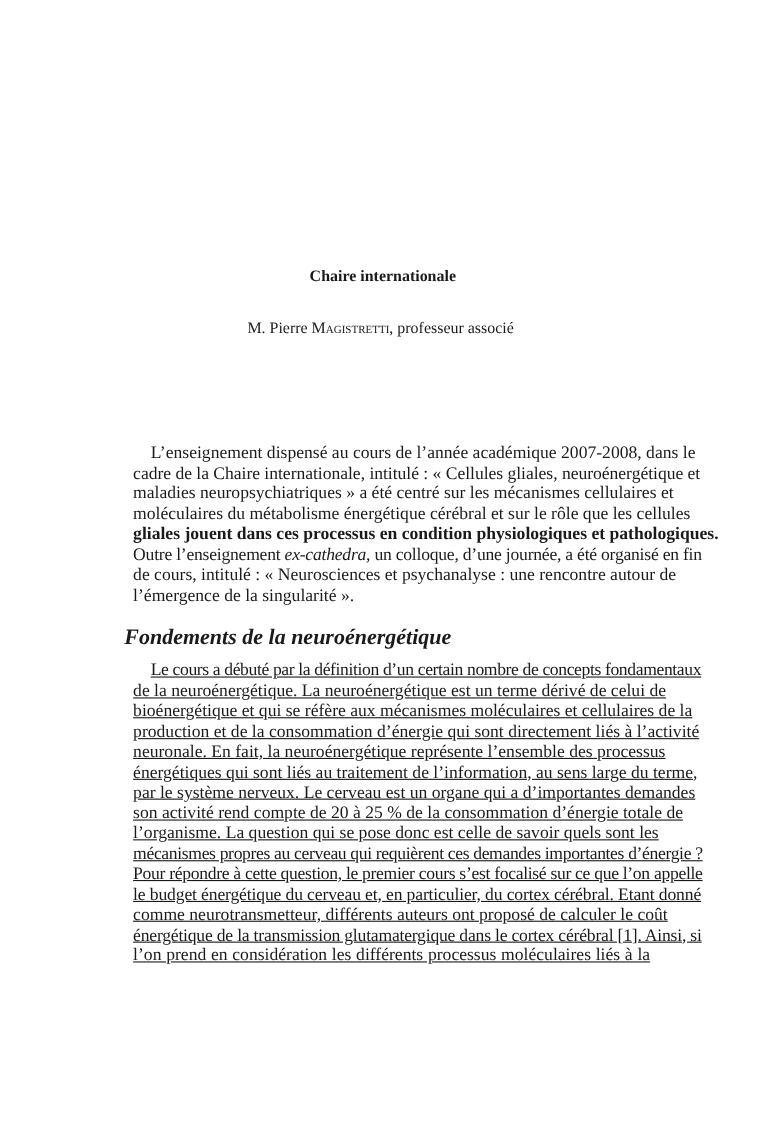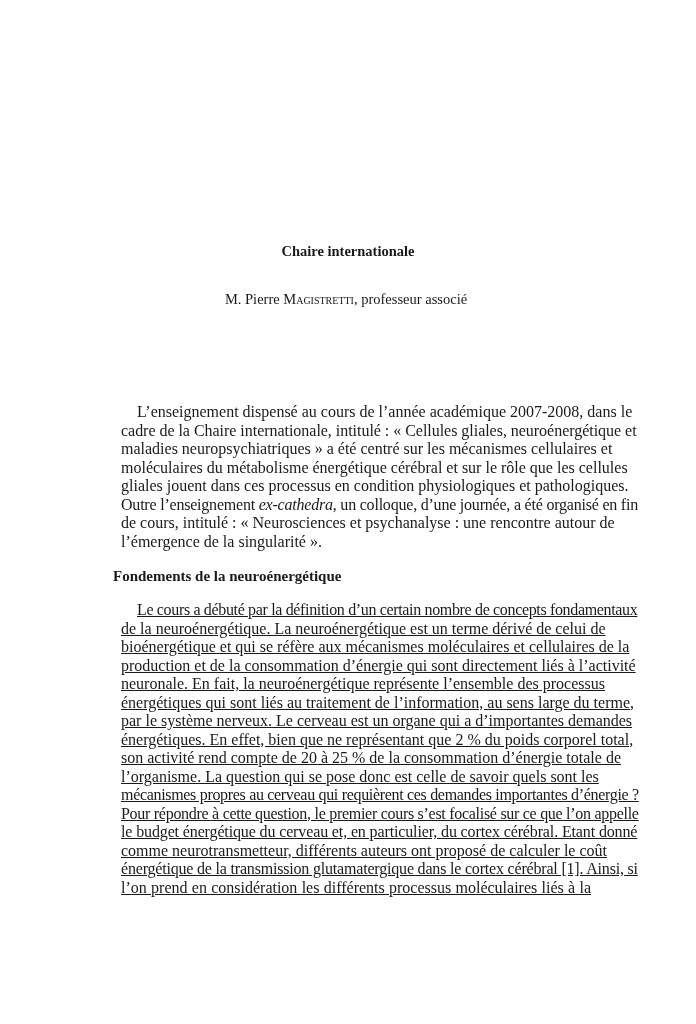--- a/index.html
+++ b/index.html
@@ -9,54 +9,53 @@
            font-weight:bold; font-size:14.5px;font-family:Liberation Serif, serif; }
   .author { position:absolute; left:0; width:692px; top:291px; text-align:center;
             font-size:14.5px; }
   .author .sc { font-variant:small-caps; }
   .para { position:absolute; left:105px; width:470px; font-size:16px; line-height:18.5px;margin-left:16px; }
   .line { display:block; text-align:justify; text-align-last:justify; white-space:nowrap; height:18.5px; }
   .line > span.t { white-space:normal; }
   .line.last { text-align-last:left; }
   .line.indent { padding-left:16px; }
   .p1 { top:403px; }
-  .heading { position:absolute; left:113px; top:568px; font-weight:bold; font-size:15px; }
+  .heading { position:absolute; left:113px; top:568px; font-weight:bold; font-size:20px;font-style:italic; }
   .p2 { top:601px;text-decoration:underline; }
 </style>
 </head>
 <body>
 
 <div class="title">Chaire internationale</div>
 
 <div class="author">
   <span>M. Pierre </span><span class="sc">Magistretti</span><span>, professeur associé</span>
 </div>
 
 <div class="para p1">
   <div class="line indent"><span class="t" style="white-space: nowrap;">L’enseignement dispensé au cours de l’année académique 2007-2008, dans le</span></div>
   <div class="line"><span class="t" style="white-space: nowrap; letter-spacing: -0.0310662px;">cadre de la Chaire internationale, intitulé : « Cellules gliales, neuroénergétique et</span></div>
   <div class="line"><span class="t" style="white-space: nowrap;">maladies neuropsychiatriques » a été centré sur les mécanismes cellulaires et</span></div>
   <div class="line"><span class="t" style="white-space: nowrap;">moléculaires du métabolisme énergétique cérébral et sur le rôle que les cellules</span></div>
-  <div class="line"><span class="t" style="white-space: nowrap;">gliales jouent dans ces processus en condition physiologiques et pathologiques.</span></div>
+  <div class="line"><span class="t" style="white-space: nowrap; font-weight: bold;">gliales jouent dans ces processus en condition physiologiques et pathologiques.</span></div>
   <div class="line"><span class="t" style="white-space: nowrap; letter-spacing: -0.212726px;"><span>Outre l’enseignement </span><em>ex-cathedra</em><span>, un colloque, d’une journée, a été organisé en fin</span></span></div>
   <div class="line"><span class="t" style="white-space: nowrap;">de cours, intitulé : « Neurosciences et psychanalyse : une rencontre autour de</span></div>
   <div class="line last"><span class="t">l’émergence de la singularité ».</span></div>
 </div>
 
 <div class="heading">Fondements de la neuroénergétique</div>
 
 <div class="para p2" id="p2">
     <div class="line indent"><span class="t" style="white-space: nowrap; letter-spacing: -0.342773px;">Le cours a débuté par la définition d’un certain nombre de concepts fondamentaux</span></div>
     <div class="line"><span class="t" style="white-space: nowrap;">de la neuroénergétique. La neuroénergétique est un terme dérivé de celui de</span></div>
     <div class="line"><span class="t" style="white-space: nowrap;">bioénergétique et qui se réfère aux mécanismes moléculaires et cellulaires de la</span></div>
     <div class="line"><span class="t" style="white-space: nowrap;">production et de la consommation d’énergie qui sont directement liés à l’activité</span></div>
     <div class="line"><span class="t" style="white-space: nowrap;">neuronale. En fait, la neuroénergétique représente l’ensemble des processus</span></div>
     <div class="line"><span class="t" style="white-space: nowrap;">énergétiques qui sont liés au traitement de l’information, au sens large du terme,</span></div>
     <div class="line"><span class="t" style="white-space: nowrap;">par le système nerveux. Le cerveau est un organe qui a d’importantes demandes</span></div>
-    <div class="line"><span class="t" style="white-space: nowrap;">énergétiques. En effet, bien que ne représentant que 2 % du poids corporel total,</span></div>
     <div class="line"><span class="t" style="white-space: nowrap;">son activité rend compte de 20 à 25 % de la consommation d’énergie totale de</span></div>
     <div class="line"><span class="t" style="white-space: nowrap;">l’organisme. La question qui se pose donc est celle de savoir quels sont les</span></div>
     <div class="line"><span class="t" style="white-space: nowrap; letter-spacing: -0.317515px;">mécanismes propres au cerveau qui requièrent ces demandes importantes d’énergie ?</span></div>
     <div class="line"><span class="t" style="white-space: nowrap; letter-spacing: -0.285022px;">Pour répondre à cette question, le premier cours s’est focalisé sur ce que l’on appelle</span></div>
     <div class="line"><span class="t" style="white-space: nowrap; letter-spacing: -0.130208px;">le budget énergétique du cerveau et, en particulier, du cortex cérébral. Etant donné</span></div>
     <div class="line"><span class="t" style="white-space: nowrap;">comme neurotransmetteur, différents auteurs ont proposé de calculer le coût</span></div>
     <div class="line"><span class="t" style="white-space: nowrap; letter-spacing: -0.190441px;">énergétique de la transmission glutamatergique dans le cortex cérébral [1]. Ainsi, si</span></div>
     <div class="line"><span class="t" style="white-space: nowrap;">l’on prend en considération les différents processus moléculaires liés à la</span></div>
   </div>
 

